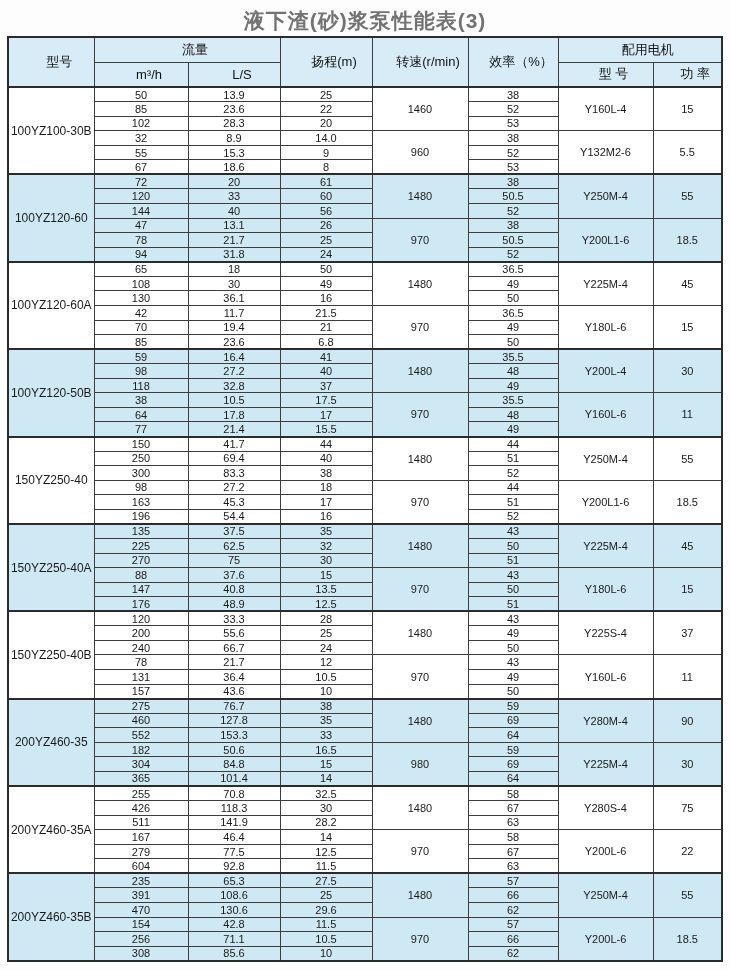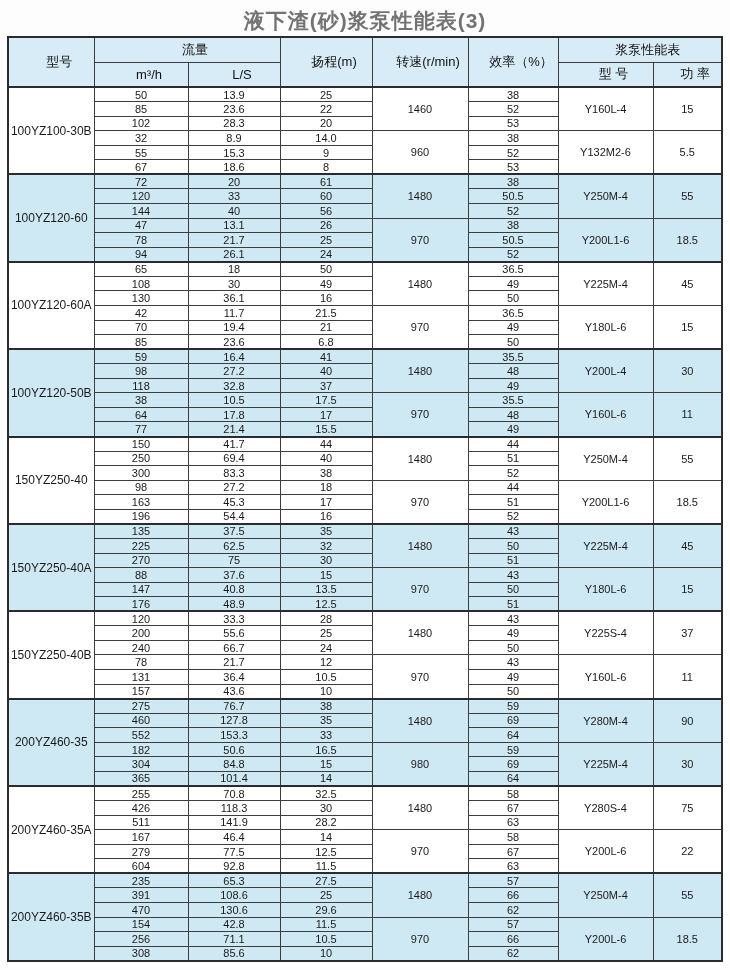--- a/index.html
+++ b/index.html
@@ -68,21 +68,21 @@
         <col style="width:95px">
         <col style="width:69px">
     </colgroup>
     <thead data-name="table-header">
       <tr data-name="header-row-1">
         <th rowspan="2" data-name="col-header-model">型号</th>
         <th colspan="2" data-name="col-header-flow">流量</th>
         <th rowspan="2" data-name="col-header-head">扬程(m)</th>
         <th rowspan="2" data-name="col-header-speed">转速(r/min)</th>
         <th rowspan="2" data-name="col-header-efficiency">效率（%）</th>
-        <th colspan="2" data-name="col-header-motor">浆泵性能表</th>
+        <th colspan="2" data-name="col-header-motor">配用电机</th>
       </tr>
       <tr data-name="header-row-2">
         <th data-name="col-header-flow-m3h">m³/h</th>
         <th data-name="col-header-flow-ls">L/S</th>
         <th data-name="col-header-motor-model">型 号</th>
         <th data-name="col-header-motor-power">功 率</th>
       </tr>
     </thead>
     <tbody id="table-body" data-name="table-body">
         <tr class="row-white block-start" data-name="table-row">
@@ -160,21 +160,21 @@
           <td data-name="cell-motor-power" rowspan="3">18.5</td>
         </tr>
         <tr class="row-blue" data-name="table-row">
           <td data-name="cell-flow-m3h">78</td>
           <td data-name="cell-flow-ls">21.7</td>
           <td data-name="cell-head">25</td>
           <td data-name="cell-efficiency">50.5</td>
         </tr>
         <tr class="row-blue" data-name="table-row">
           <td data-name="cell-flow-m3h">94</td>
-          <td data-name="cell-flow-ls">26.1</td>
+          <td data-name="cell-flow-ls">31.8</td>
           <td data-name="cell-head">24</td>
           <td data-name="cell-efficiency">52</td>
         </tr>
         <tr class="row-white block-start" data-name="table-row">
           <td data-name="cell-model" rowspan="6">100YZ120-60A</td>
           <td data-name="cell-flow-m3h">65</td>
           <td data-name="cell-flow-ls">18</td>
           <td data-name="cell-head">50</td>
           <td data-name="cell-speed" rowspan="3">1480</td>
           <td data-name="cell-efficiency">36.5</td>

